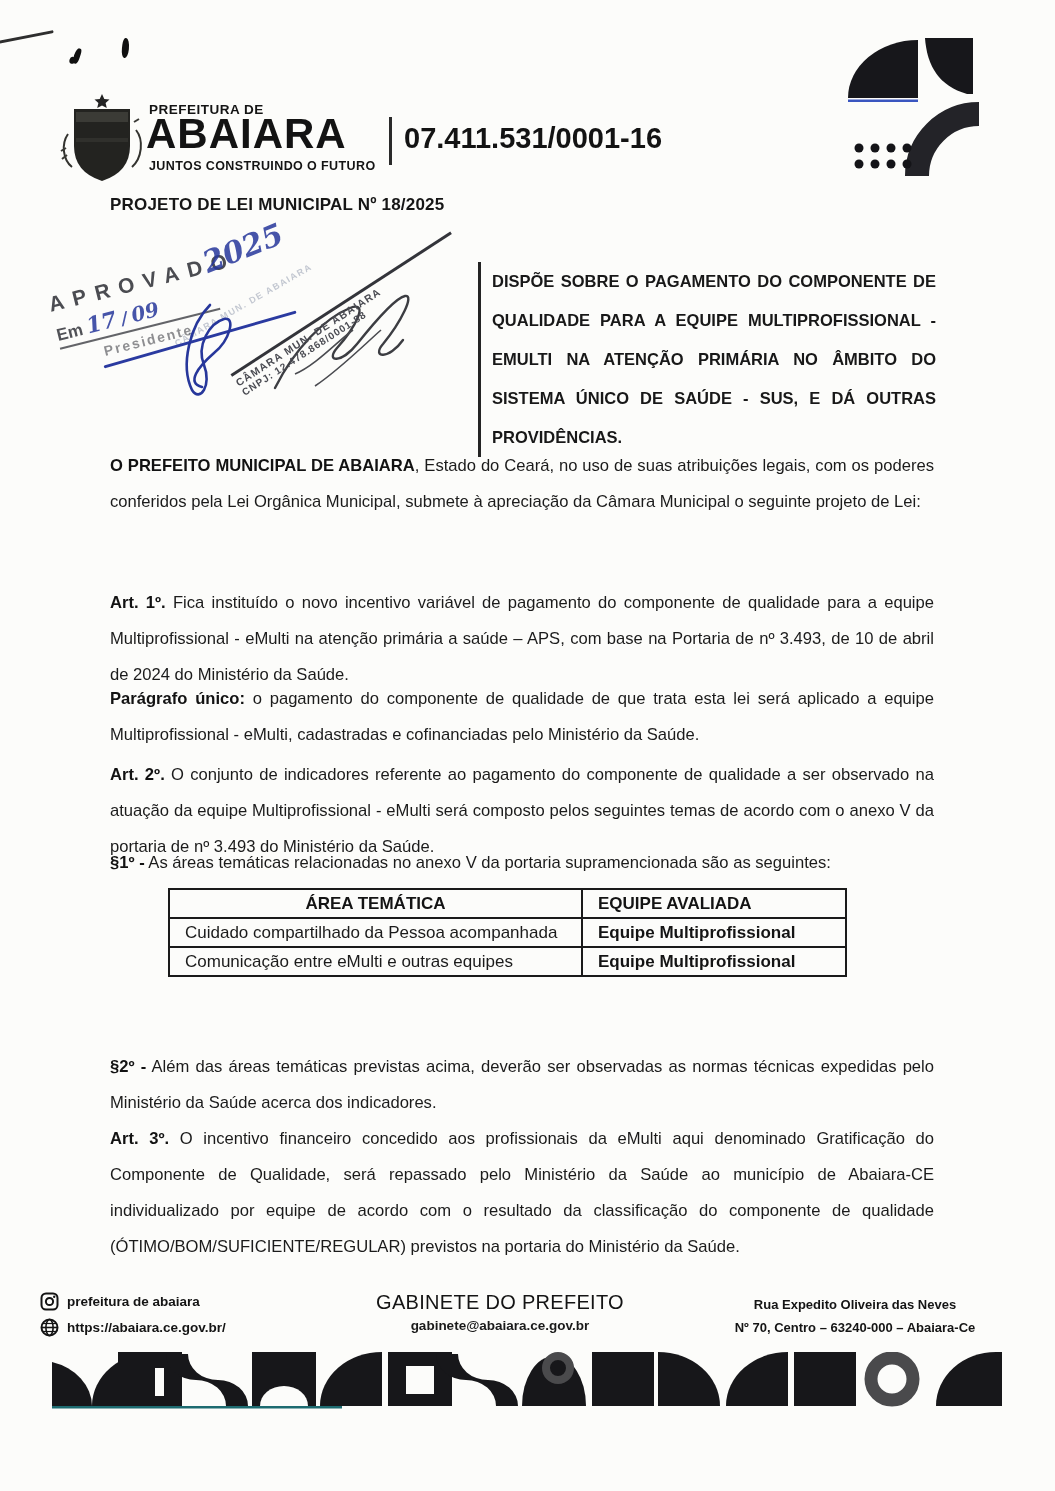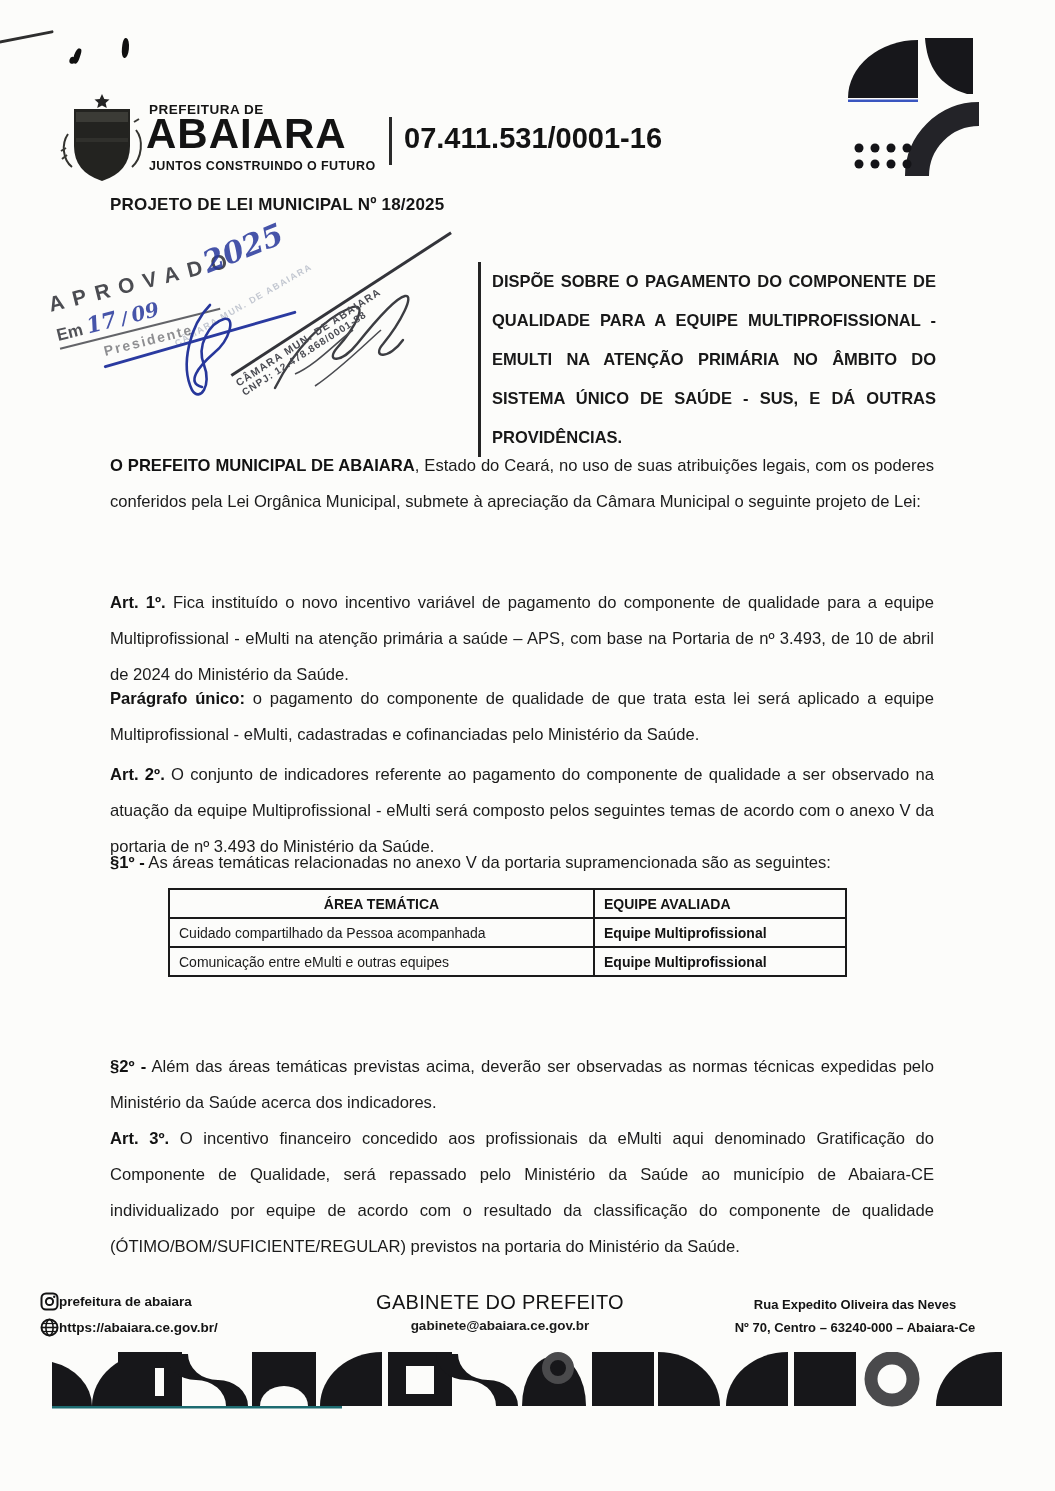--- a/index.html
+++ b/index.html
@@ -50,29 +50,29 @@
   .para b{color:#121212;}
   .p-preamble{top:448px;}
   .p-art1{top:585px;}
   .p-parunico{top:681px;}
   .p-art2{top:757px;}
   .p-s1{top:845px;}
   .p-s2{top:1049px;}
   .p-art3{top:1121px;}
   
   .law-table{position:absolute;left:168px;top:888px;width:679px;border-collapse:collapse;}
-  .law-table th,.law-table td{border:2.5px solid #1a1a1a;font-size:14px;padding:1px 9px;height:25px;}
+  .law-table th,.law-table td{border:2.5px solid #1a1a1a;font-size:17px;padding:1px 15px;height:25px;}
   .law-table th{font-weight:bold;color:#141414;}
   .law-table th.c1{text-align:center;}
   .law-table th.c2{text-align:left;width:232px;}
   .law-table td.c1{text-align:left;font-weight:normal;color:#1b1b1b;}
   .law-table td.c2{text-align:left;font-weight:bold;color:#141414;}
   
   .f-left{position:absolute;left:40px;top:1288px;}
-  .f-row{display:flex;align-items:center;gap:0;height:26px;}
+  .f-row{display:flex;align-items:center;gap:8px;height:26px;}
   .f-row .txt{font-size:13.5px;font-weight:bold;color:#141414;}
   .f-center{position:absolute;left:330px;top:1291px;width:340px;text-align:center;}
   .f-office{font-size:20px;font-weight:normal;letter-spacing:.3px;color:#141414;}
   .f-email{margin-top:4px;font-size:13.5px;font-weight:bold;color:#1a1a1a;}
   .f-right{position:absolute;left:688px;top:1293px;width:334px;text-align:center;}
   .f-addr{font-size:13px;font-weight:bold;color:#141414;line-height:23px;}
   .band{position:absolute;left:52px;top:1352px;}
 </style>
 </head>
 <body>

